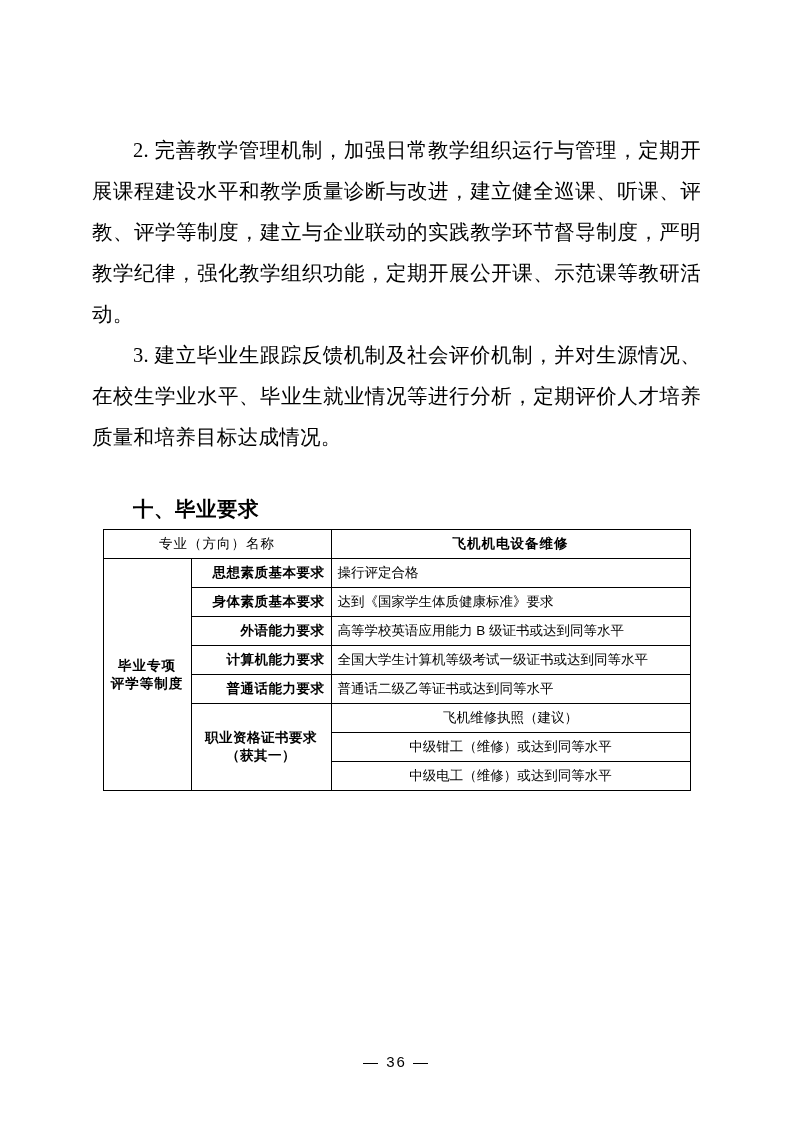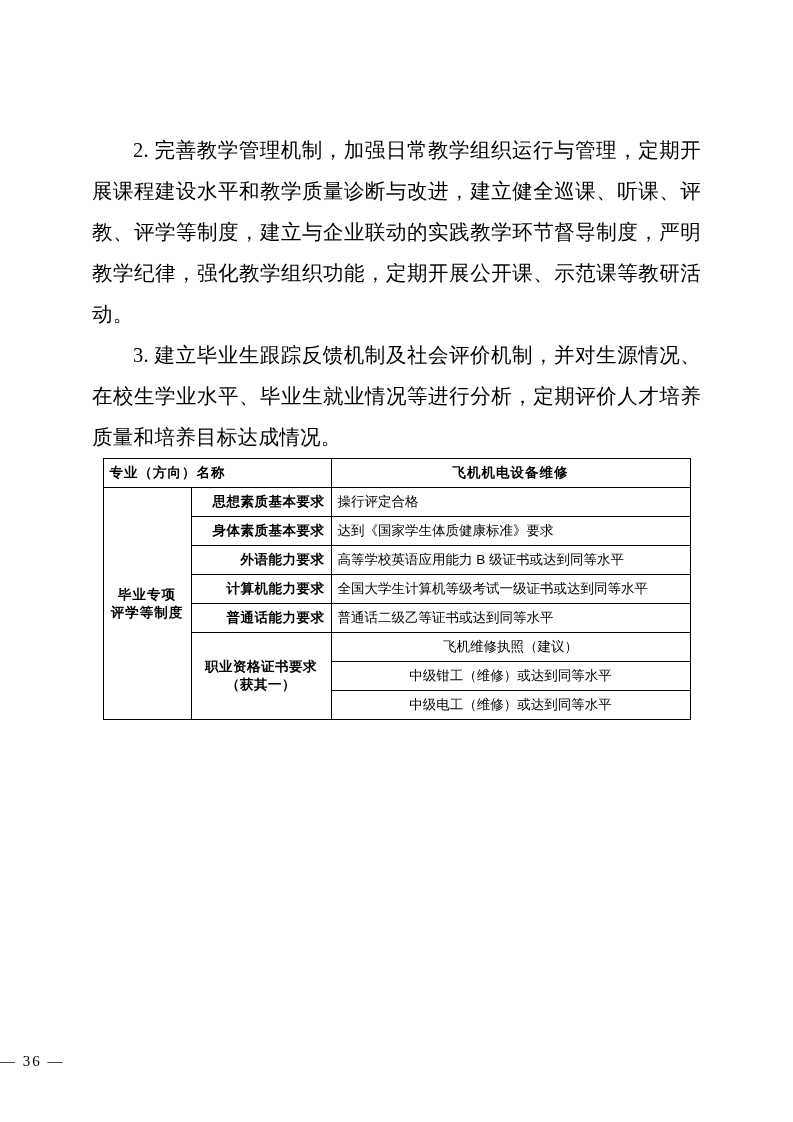--- a/index.html
+++ b/index.html
@@ -72,22 +72,22 @@
     font-weight: bold;
     padding-right: 8px;
     letter-spacing: 0.5px;
   }
   td.col-c {
     text-align: left;
     padding-left: 8px;
     margin-top: 24px;
   }
   td.head-left {
-    text-align: left;
-    font-weight: bold;
+    text-align: center;
+    font-weight: normal;
     letter-spacing: 1px;
   }
   td.head-right {
     text-align: center;
     font-weight: bold;
     letter-spacing: 1px;
   }
   td.center {
     text-align: center;
   }
@@ -102,34 +102,35 @@
     font-weight: bold;
     letter-spacing: 0.5px;
     line-height: 30px;
   }
   .row-h { height: 26px; }
   .footer {
     position: absolute;
     bottom: 52px;
     left: 0;
     width: 793px;
-    text-align: left;
+    text-align: center;
     font-size: 15px;
     letter-spacing: 2px;
-    font-family: Liberation Serif, serif;
+    font-family: Liberation Sans, sans-serif;
   }
 </style>
 </head>
 <body>
 
 <div class="page">
 
   <p class="para">2. 完善教学管理机制，加强日常教学组织运行与管理，定期开展课程建设水平和教学质量诊断与改进，建立健全巡课、听课、评教、评学等制度，建立与企业联动的实践教学环节督导制度，严明教学纪律，强化教学组织功能，定期开展公开课、示范课等教研活动。</p>
   <p class="para para-gap">3. 建立毕业生跟踪反馈机制及社会评价机制，并对生源情况、在校生学业水平、毕业生就业情况等进行分析，定期评价人才培养质量和培养目标达成情况。</p>
 
+  <h2 class="heading">十、毕业要求</h2>
 
 
 
   <table class="req">
     <colgroup>
       <col style="width:88px">
       <col style="width:140px">
       <col>
     </colgroup>
     <tbody>

